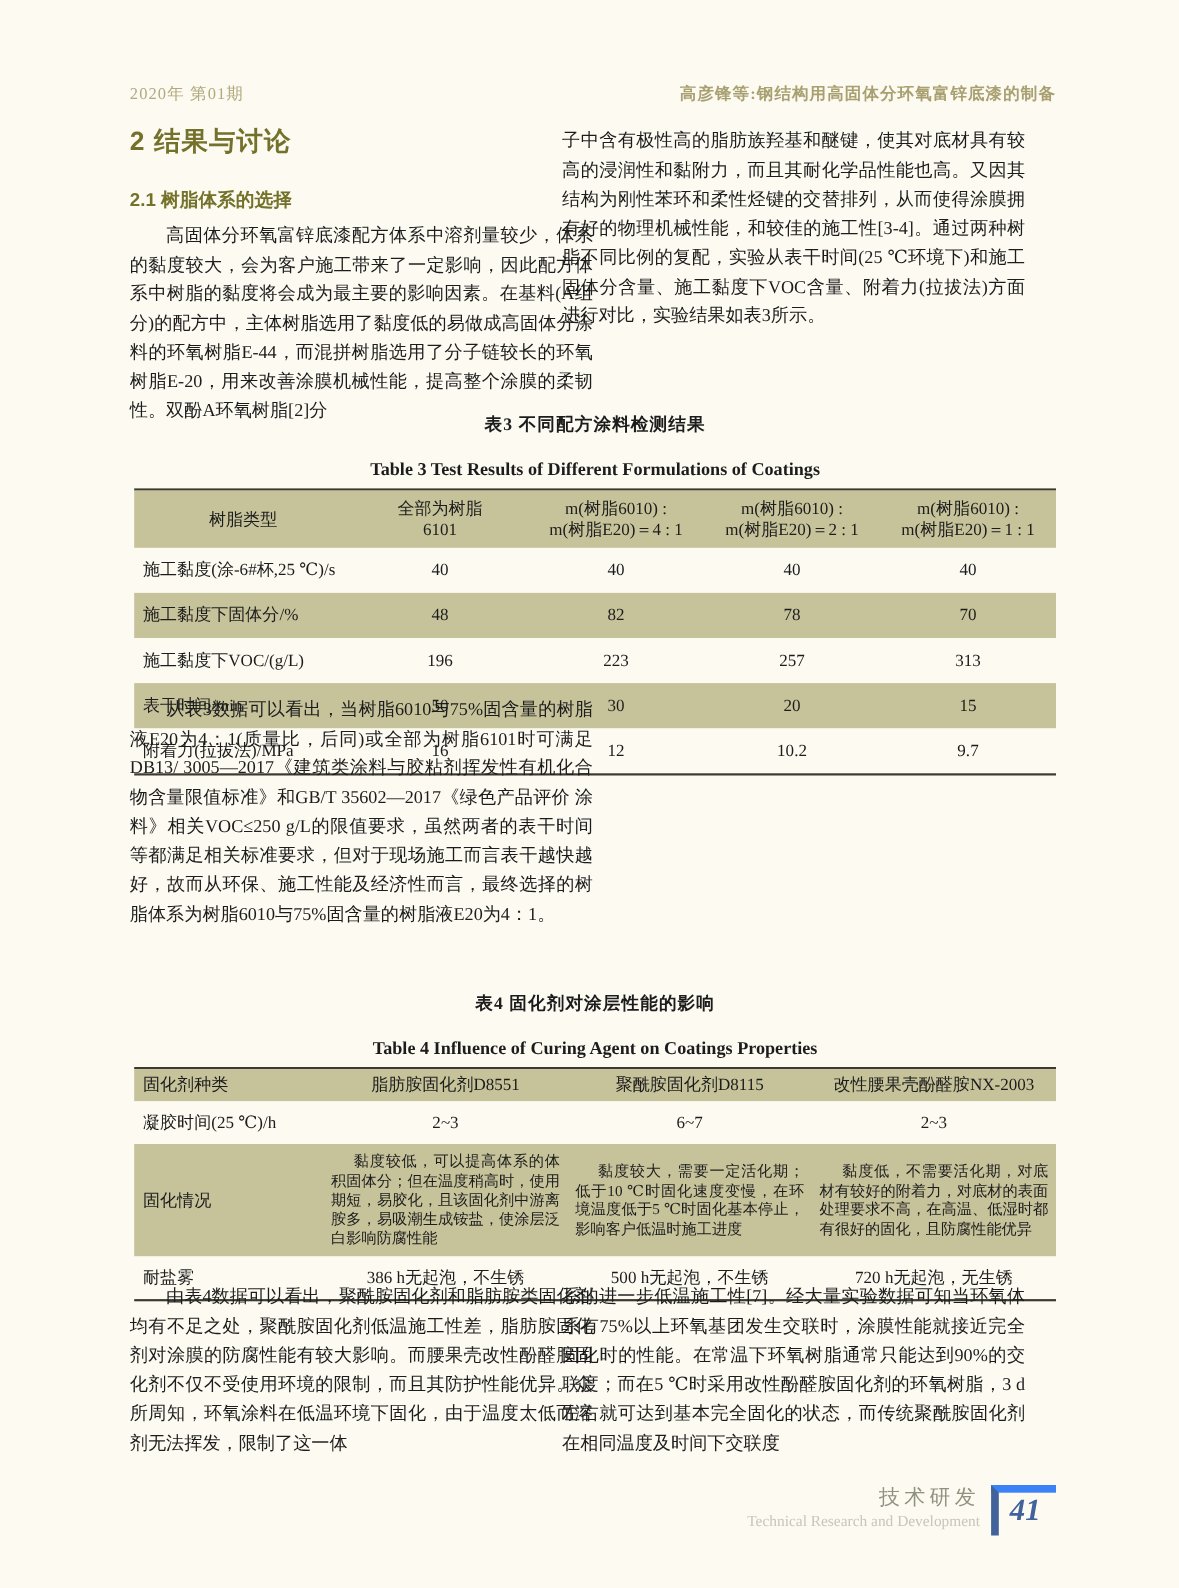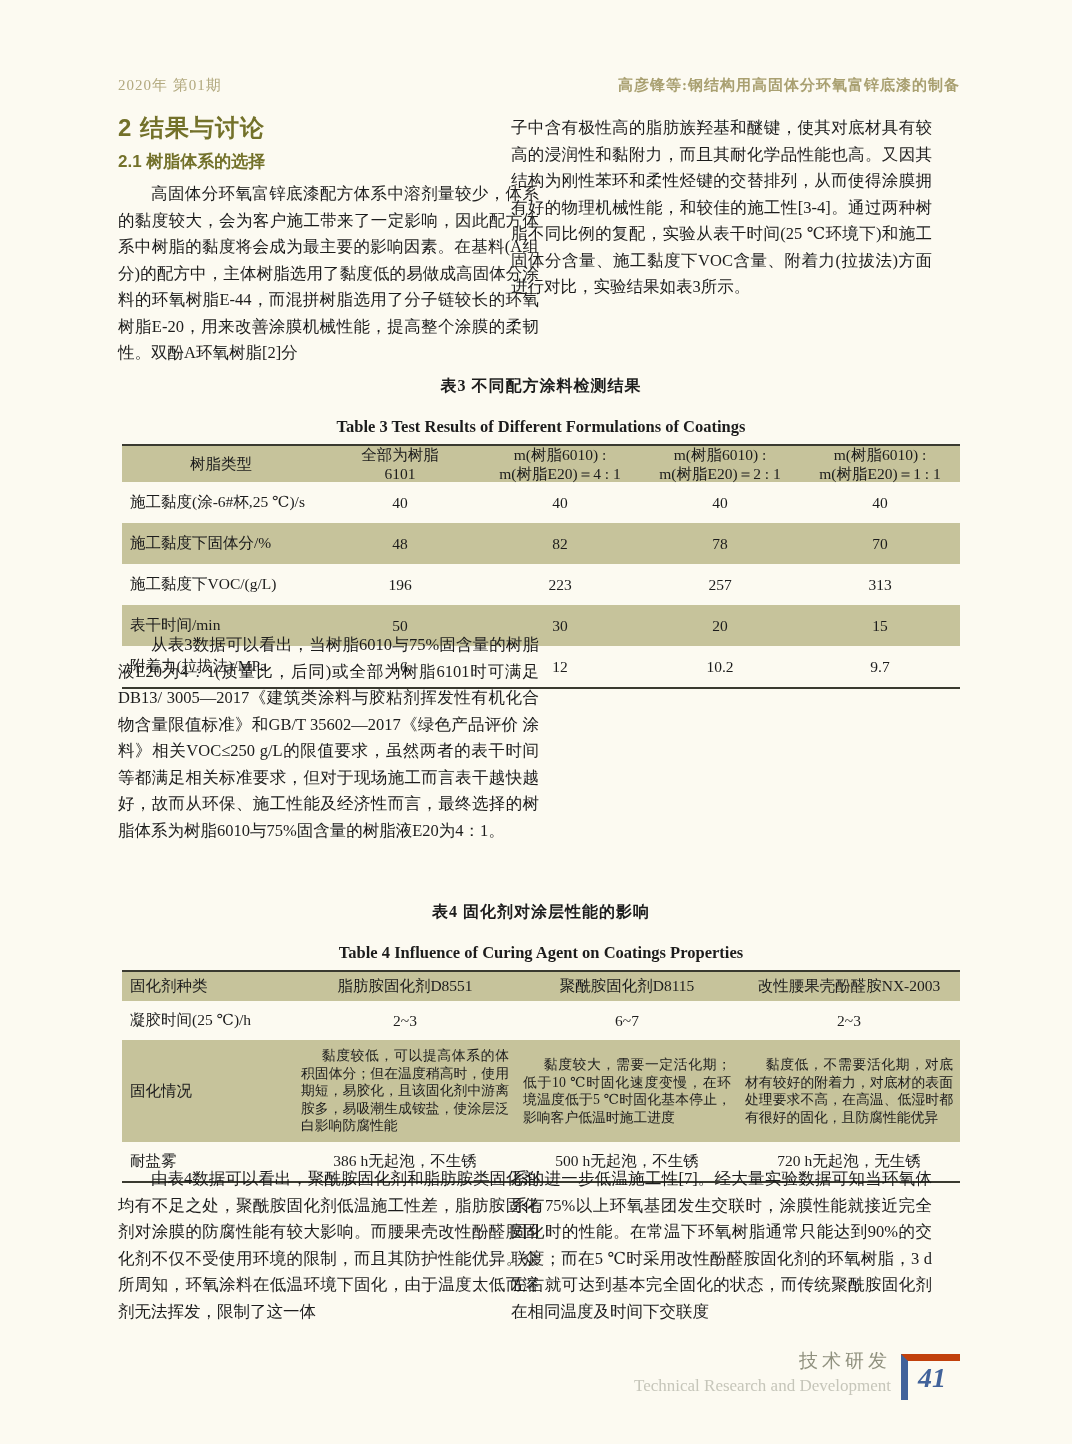--- a/index.html
+++ b/index.html
@@ -16,21 +16,21 @@
     display:flex; justify-content:space-between;
     font-size:15px; color:#b2a97f; letter-spacing:1px;
   }
   .page-header .right { color:#a9a071; font-weight:bold; }
   .col { position:absolute; width:421px; }
   .col-left  { left:118px; }
   .col-right { left:511px; }
   .sec-h2 {
     font-size:24px; font-weight:bold; color:#73712a;
     font-family:"Liberation Sans","DejaVu Sans",sans-serif;
-    margin-bottom:6px; letter-spacing:1px;
+    margin-bottom:26px; letter-spacing:1px;
   }
   .sec-h3 {
     font-size:17px; font-weight:bold; color:#73712a;
     font-family:"Liberation Sans","DejaVu Sans",sans-serif;
     margin-bottom:8px;
   }
   .para {
     font-size:16.5px; line-height:26.5px; text-align:justify;
     text-indent:2em;
   }
@@ -46,44 +46,44 @@
   .tbl { width:100%; border-top:2px solid #3a3a30; border-bottom:2px solid #3a3a30; }
   .trow { display:flex; align-items:center; }
   .olive { background:#c6c39b; }
   .tcell { font-size:15.5px; padding:2px 4px; }
   .tc-label { text-align:left; padding-left:8px; }
   .tc-val { text-align:center; }
   .multiline { white-space:pre-line; text-align:center; line-height:19px; }
   
   .t3 .tc0 { width:198px; }
   .t3 .tc1, .t3 .tc2, .t3 .tc3, .t3 .tc4 { width:160px; }
-  .t3-head { height:36px; }
+  .t3-head { height:52px; }
   .t3-row { height:41px; }
   
   .t4 .tc0 { width:172px; }
   .t4 .tc1, .t4 .tc2, .t4 .tc3 { width:222px; }
   .t4-head { height:29px; }
   .t4-row { height:39px; }
   .t4-cure { min-height:102px; padding:6px 0; align-items:center; }
   .cure-cell {
     font-size:13.8px; line-height:17.5px; text-align:justify;
     text-indent:1.5em; padding:0 7px;
   }
   .page-footer {
     position:absolute; top:1348px; right:112px;
     display:flex; align-items:flex-end;
   }
   .footer-text { text-align:right; margin-right:10px; padding-bottom:4px; }
   .footer-cn {
     font-size:19px; letter-spacing:4px; color:#90917f;
     font-family:"Liberation Sans","DejaVu Sans",sans-serif;
   }
-  .footer-en { font-size:17px; color:#c6c6ba; margin-top:2px; }
+  .footer-en { font-size:14px; color:#c6c6ba; margin-top:2px; }
   .pagenum-box {
-    border-top:7px solid #c2410c; border-left:7px solid #41629a;
+    border-top:7px solid #3b82f6; border-left:7px solid #41629a;
     padding:1px 14px 6px 10px;
   }
   .pagenum {
     font-size:28px; font-weight:bold; font-style:italic; color:#41629a;
   }
 </style>
 </head>
 <body>
 
 <div class="page-header">

